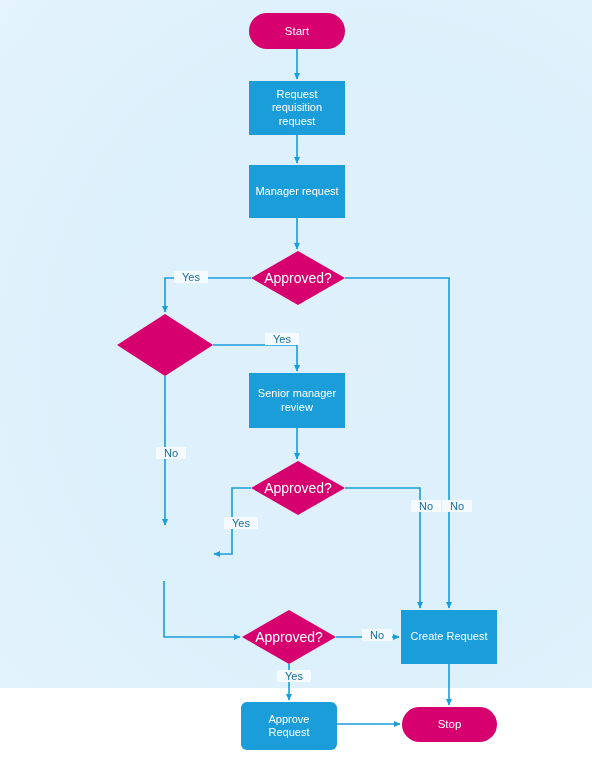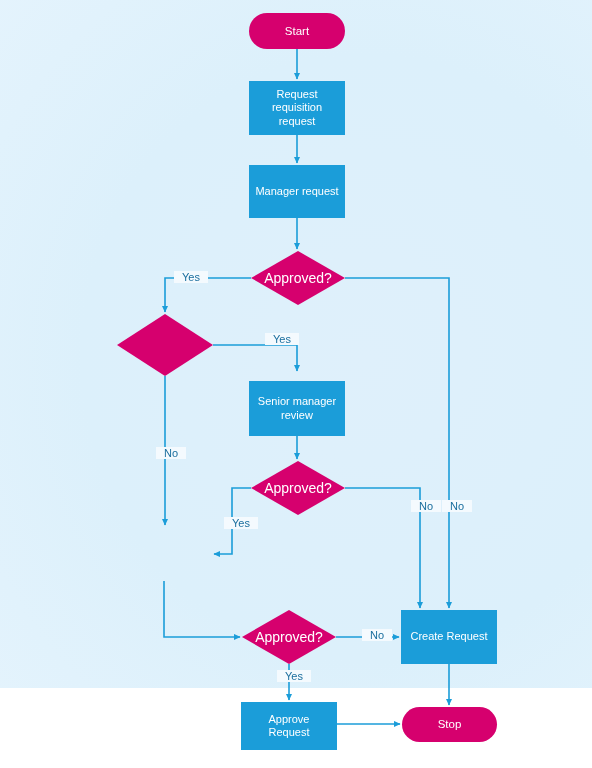--- a/index.html
+++ b/index.html
@@ -127,40 +127,40 @@
 
   <div class="node node-decision" style="left:251px; top:251px; width:94px; height:54px;">
     <span class="dia-shape"></span>
     <span class="dia-label">Approved?</span>
   </div>
 
   <div class="node node-decision" style="left:117px; top:314px; width:96px; height:62px;">
     <span class="dia-shape"></span>
   </div>
 
-  <div class="node node-process" style="left:249px; top:381px; width:96px; height:55px;">
+  <div class="node node-process" style="left:249px; top:373px; width:96px; height:55px;">
     <span>Senior manager review</span>
   </div>
 
   <div class="node node-decision" style="left:251px; top:461px; width:94px; height:54px;">
     <span class="dia-shape"></span>
     <span class="dia-label">Approved?</span>
   </div>
 
 
   <div class="node node-decision" style="left:242px; top:610px; width:94px; height:54px;">
     <span class="dia-shape"></span>
     <span class="dia-label">Approved?</span>
   </div>
 
   <div class="node node-process" style="left:401px; top:610px; width:96px; height:54px;">
     <span>Create Request</span>
   </div>
 
-  <div class="node node-process" style="left:241px; top:702px; width:96px; height:48px;">
+  <div class="node node-process" style="left:241px; top:702px; width:96px; height:48px;border-radius:6px;">
     <span>Approve Request</span>
   </div>
 
   <div class="node node-terminator" style="left:402px; top:707px; width:95px; height:35px;">
     <span>Stop</span>
   </div>
 
   <div class="edge-label" style="left:174px; top:271px;">Yes</div>
   <div class="edge-label" style="left:442px; top:500px;">No</div>
   <div class="edge-label" style="left:265px; top:333px;">Yes</div>

